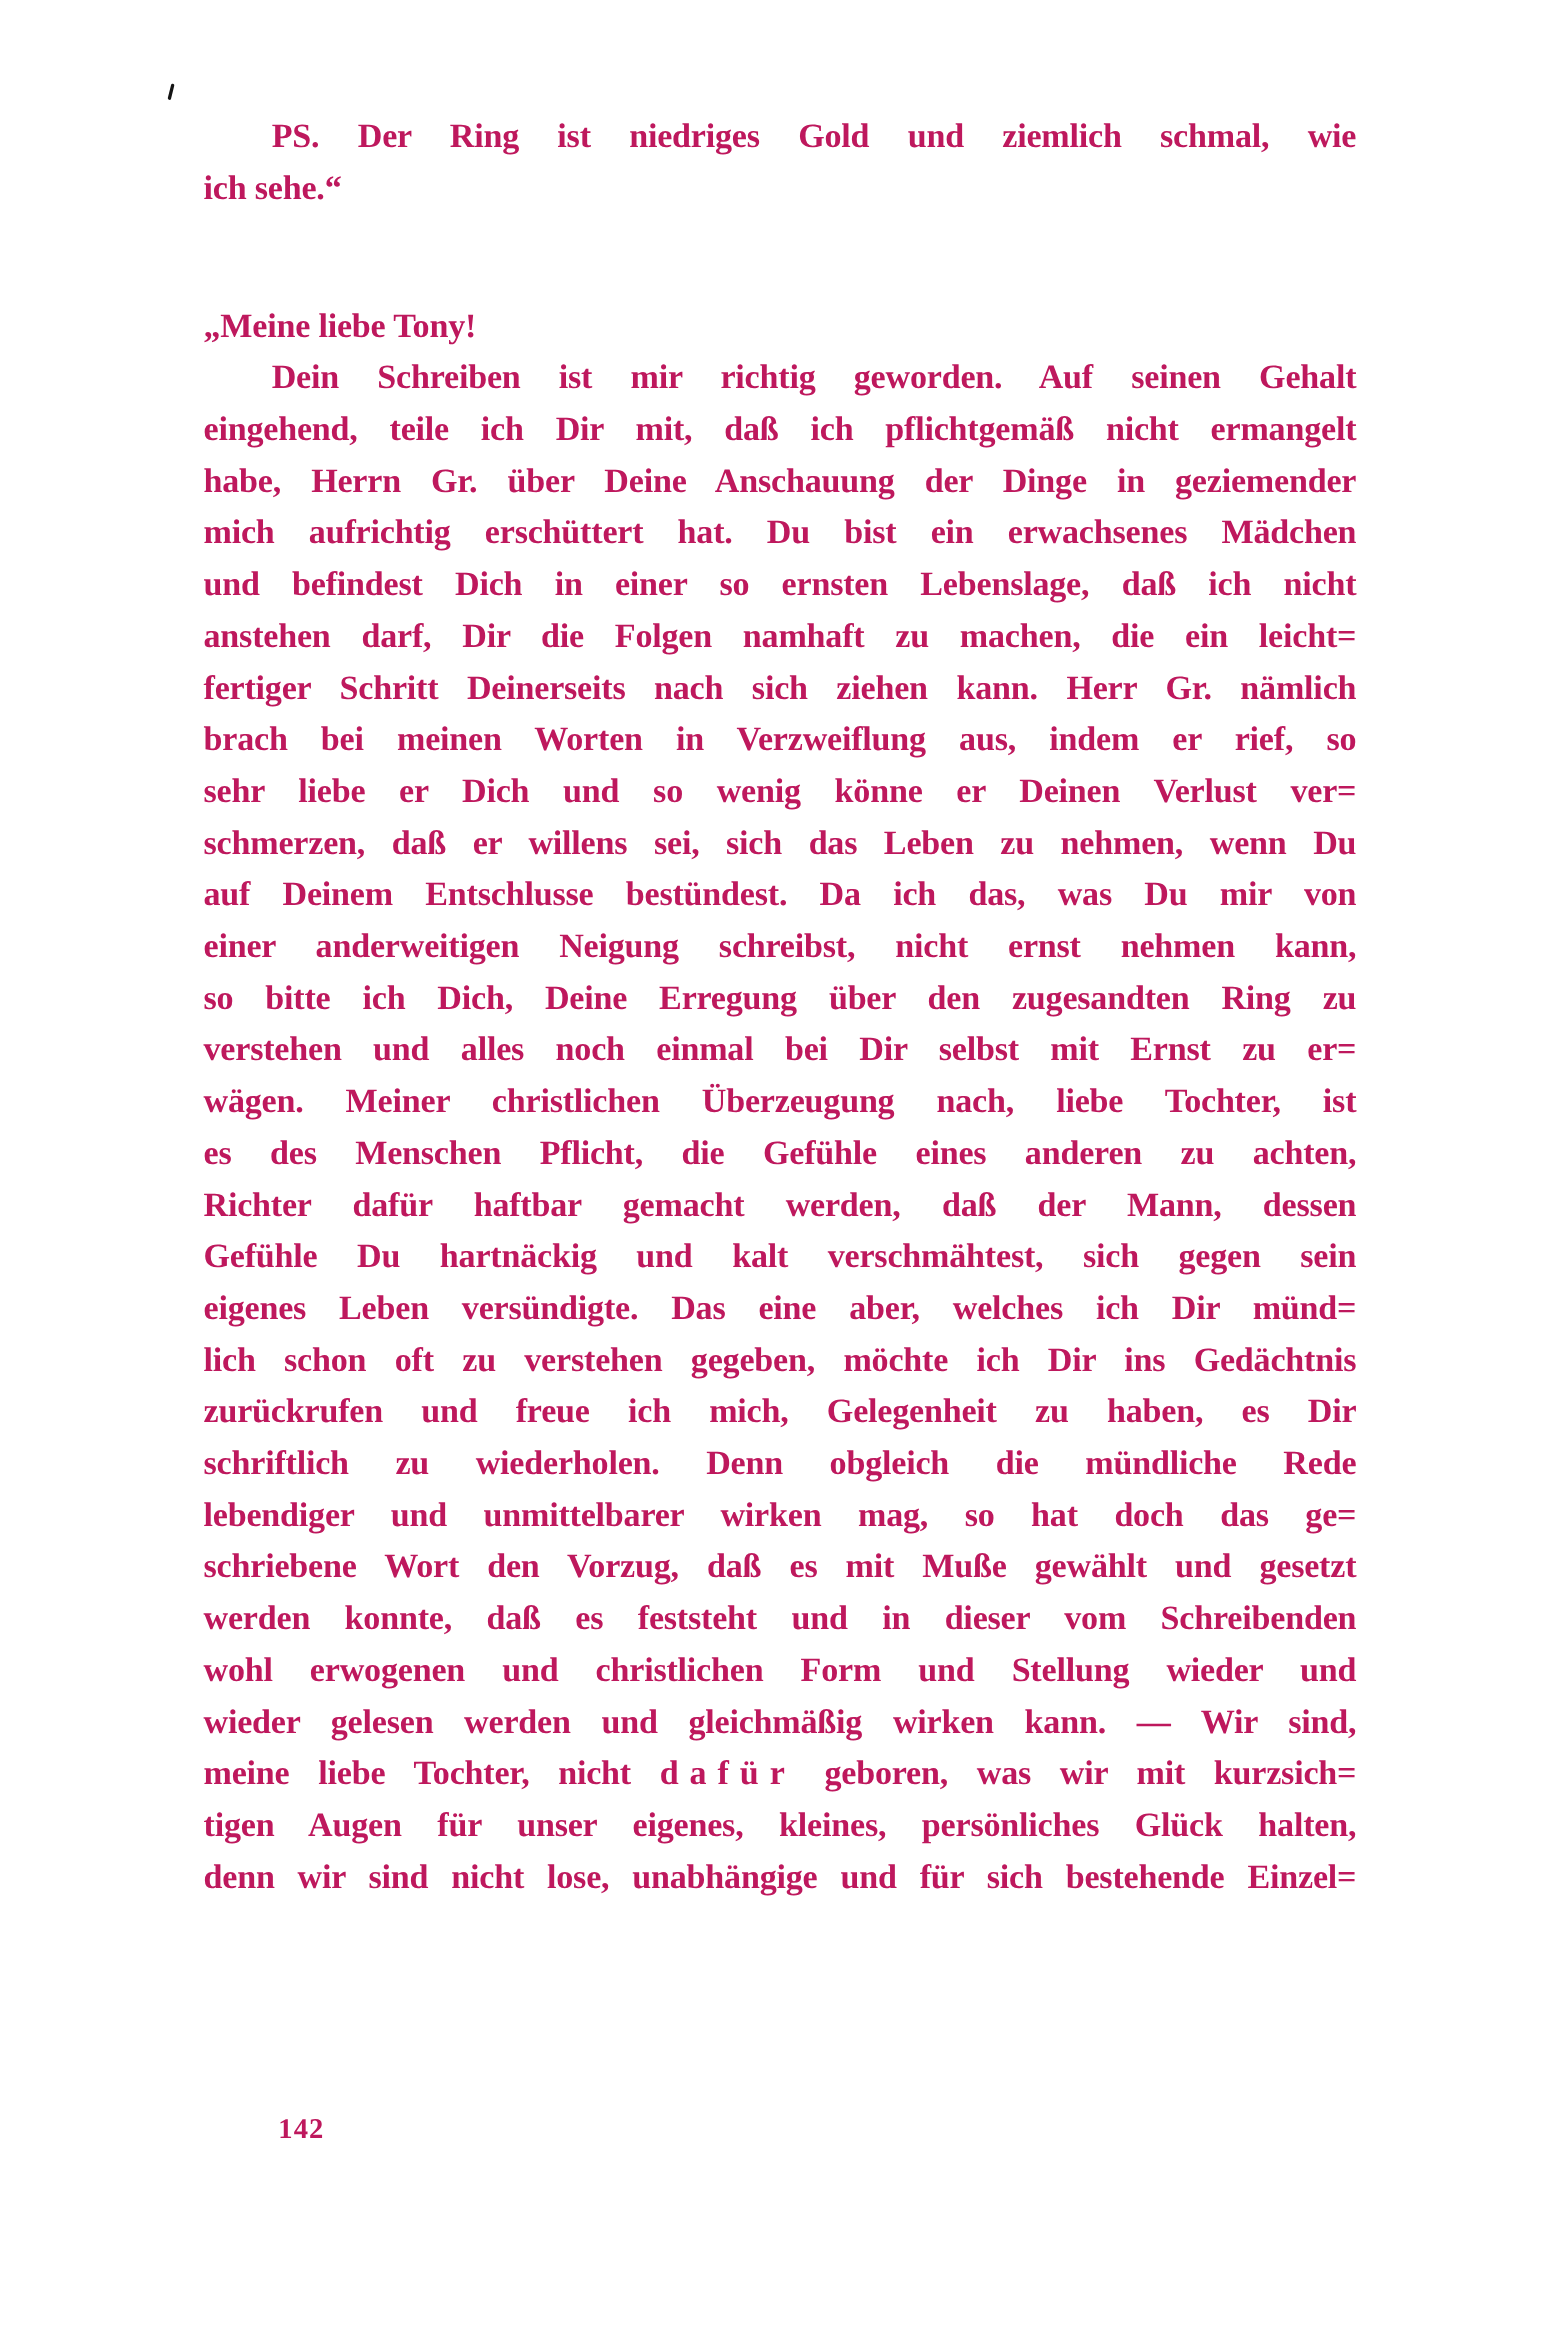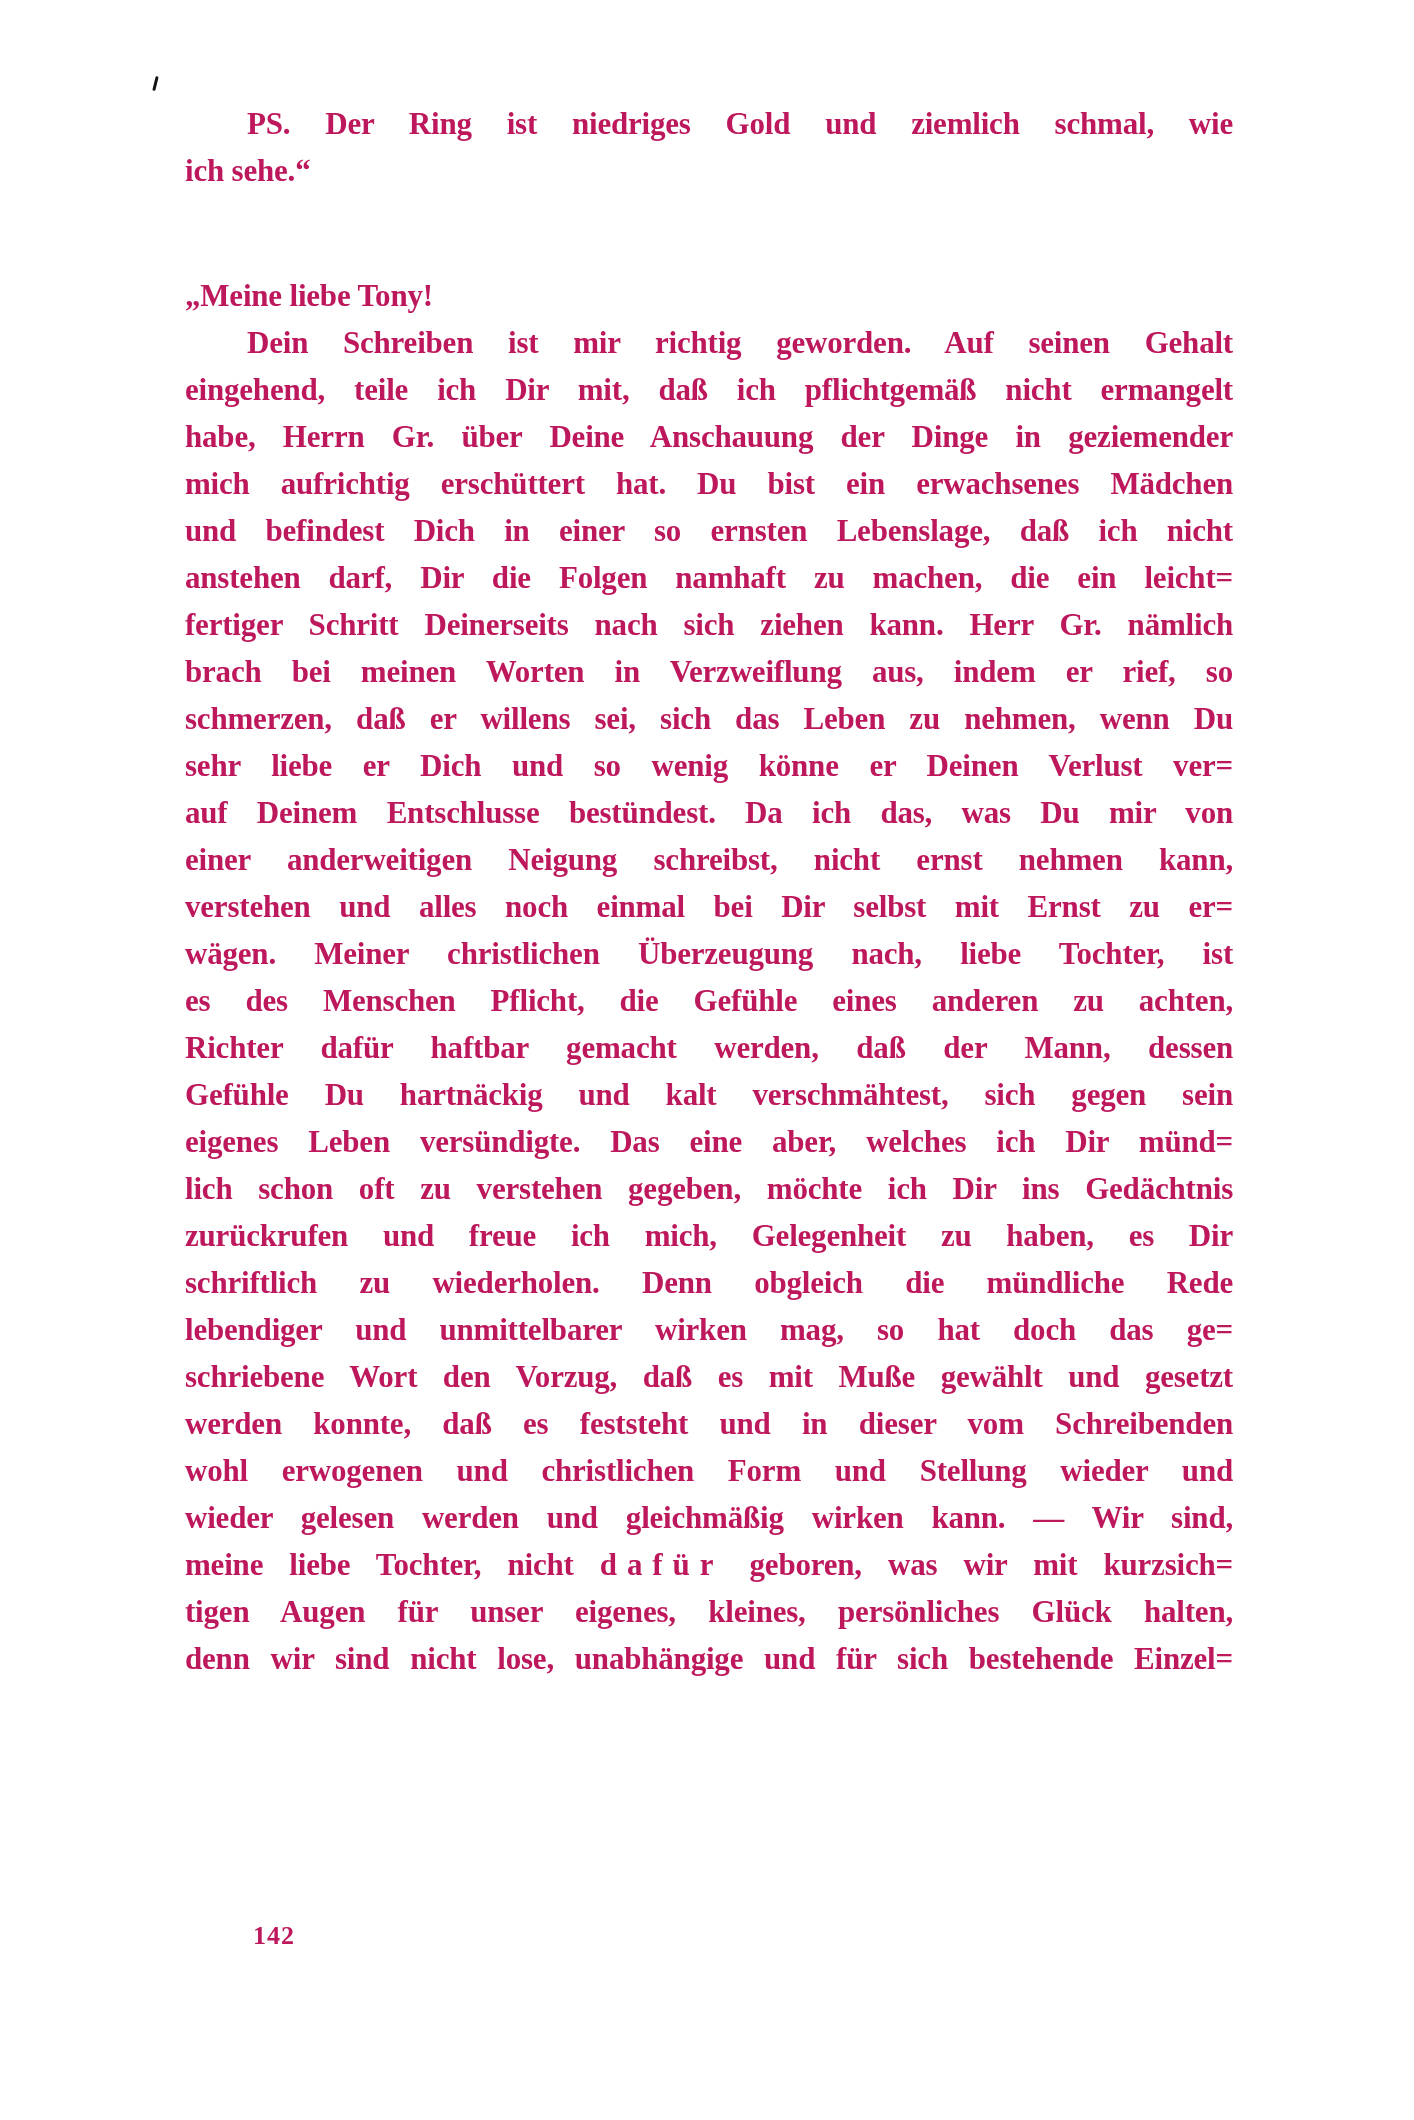--- a/index.html
+++ b/index.html
@@ -69,24 +69,25 @@
       </div>
       <div class="para">
         <div class="line just indent">Dein Schreiben ist mir richtig geworden. Auf seinen Gehalt</div>
         <div class="line just">eingehend, teile ich Dir mit, daß ich pflichtgemäß nicht ermangelt</div>
         <div class="line just">habe, Herrn Gr. über Deine Anschauung der Dinge in geziemender</div>
         <div class="line just">mich aufrichtig erschüttert hat. Du bist ein erwachsenes Mädchen</div>
         <div class="line just">und befindest Dich in einer so ernsten Lebenslage, daß ich nicht</div>
         <div class="line just">anstehen darf, Dir die Folgen namhaft zu machen, die ein leicht=</div>
         <div class="line just">fertiger Schritt Deinerseits nach sich ziehen kann. Herr Gr. nämlich</div>
         <div class="line just">brach bei meinen Worten in Verzweiflung aus, indem er rief, so</div>
+        <div class="line just">sehr liebe er Dich und so wenig könne er Deinen Verlust ver=</div>
         <div class="line just">schmerzen, daß er willens sei, sich das Leben zu nehmen, wenn Du</div>
-        <div class="line just">sehr liebe er Dich und so wenig könne er Deinen Verlust ver=</div>
         <div class="line just">auf Deinem Entschlusse bestündest. Da ich das, was Du mir von</div>
         <div class="line just">einer anderweitigen Neigung schreibst, nicht ernst nehmen kann,</div>
+        <div class="line just">so bitte ich Dich, Deine Erregung über den zugesandten Ring zu</div>
         <div class="line just">verstehen und alles noch einmal bei Dir selbst mit Ernst zu er=</div>
         <div class="line just">wägen. Meiner christlichen Überzeugung nach, liebe Tochter, ist</div>
         <div class="line just">es des Menschen Pflicht, die Gefühle eines anderen zu achten,</div>
         <div class="line just">Richter dafür haftbar gemacht werden, daß der Mann, dessen</div>
         <div class="line just">Gefühle Du hartnäckig und kalt verschmähtest, sich gegen sein</div>
         <div class="line just">eigenes Leben versündigte. Das eine aber, welches ich Dir münd=</div>
         <div class="line just">lich schon oft zu verstehen gegeben, möchte ich Dir ins Gedächtnis</div>
         <div class="line just">zurückrufen und freue ich mich, Gelegenheit zu haben, es Dir</div>
         <div class="line just">schriftlich zu wiederholen. Denn obgleich die mündliche Rede</div>
         <div class="line just">lebendiger und unmittelbarer wirken mag, so hat doch das ge=</div>

